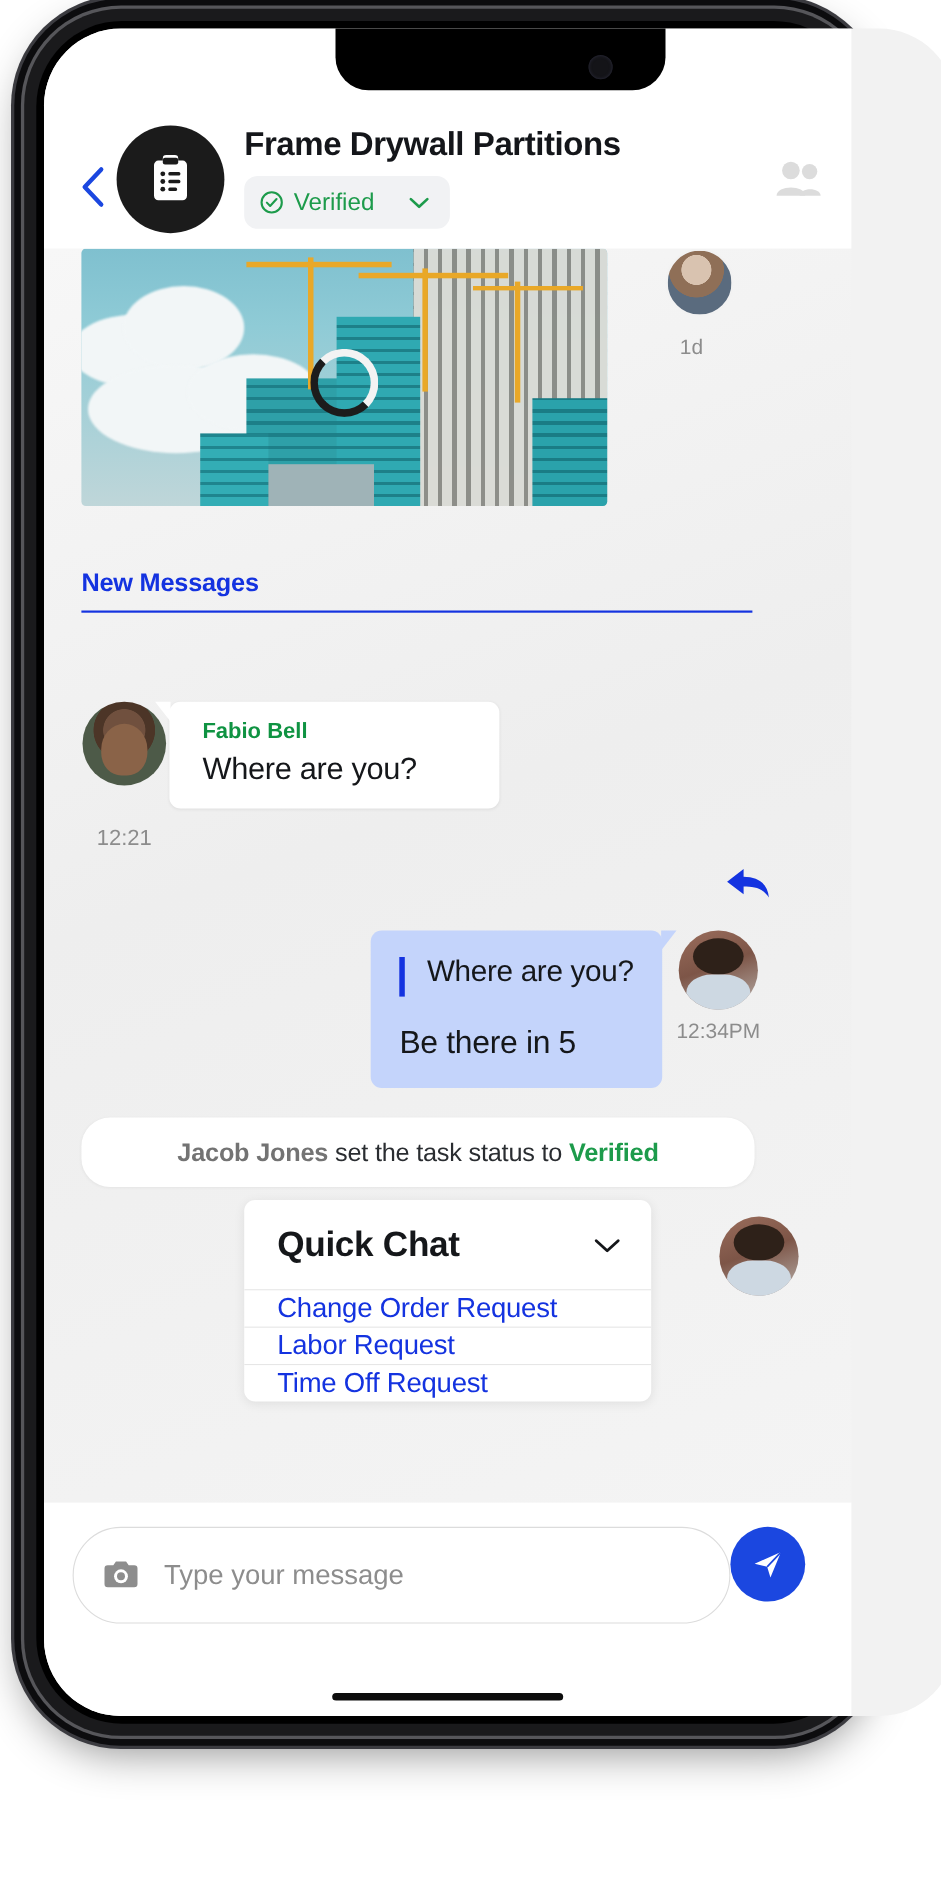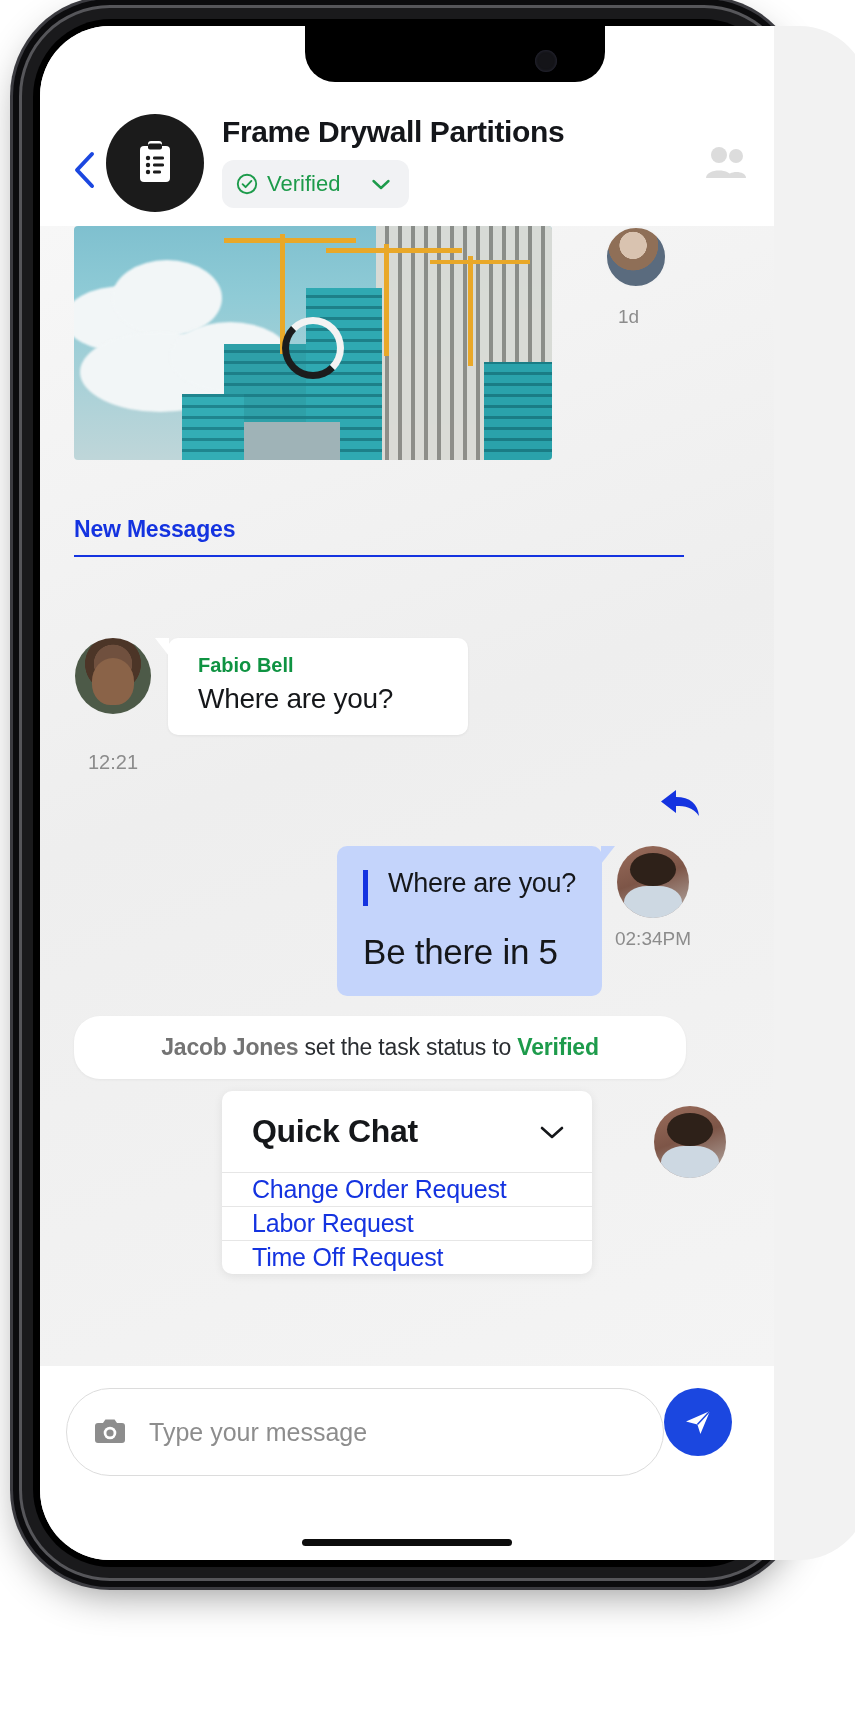--- a/index.html
+++ b/index.html
@@ -138,21 +138,21 @@
     width: 76px; height: 76px; border-radius: 50%; overflow: hidden;
     background: radial-gradient(circle at 50% 34%, #70503e 0 30%, #4c3527 31% 44%, #4d5a48 45% 100%);
     position: relative;
   }
   .avatar-img::after {
     content: ""; position: absolute; left: 22%; top: 26%; width: 56%; height: 62%;
     border-radius: 50% 50% 44% 44%; background: #8a6348;
   }
   .avatar-time { font-size: 20px; color: #8c8c8c; margin-top: 9px; }
   #incoming-bubble {
-    margin-left: 16px; background: #fff; border-radius: 10px 10px 10px 10px;
+    margin-left: 2px; background: #fff; border-radius: 10px 10px 10px 10px;
     padding: 16px 30px 20px 30px; min-width: 300px;
     box-shadow: 0 1px 3px rgba(0,0,0,.06);
     position: relative;
   }
   #incoming-bubble::before {
     content: ""; position: absolute; left: -13px; top: 0;
     border-top: 0 solid transparent; border-right: 14px solid #fff;
     border-bottom: 18px solid transparent;
   }
   #incoming-sender { font-size: 20px; font-weight: 700; color: #0f9342; }
@@ -170,21 +170,21 @@
   #outgoing-bubble::after {
     content: ""; position: absolute; right: -13px; top: 0;
     border-top: 0 solid transparent; border-left: 14px solid #c4d4fb;
     border-bottom: 18px solid transparent;
   }
   #quoted-line {
     display: flex; align-items: flex-start; gap: 20px;
   }
   #quoted-bar { width: 5px; height: 36px; background: #1433e0; flex: none; margin-top: 2px; }
   #quoted-text { font-size: 27px; color: #15171a; letter-spacing: -.3px; }
-  #outgoing-text { font-size: 35px; color: #15171a; margin-top: 26px; letter-spacing: -.3px; }
+  #outgoing-text { font-size: 29px; color: #15171a; margin-top: 26px; letter-spacing: -.3px; }
   #outgoing-meta { margin-left: 8px; display: flex; flex-direction: column; align-items: center; width: 86px; flex: none; }
   .avatar-curly {
     width: 72px; height: 72px; border-radius: 50%; overflow: hidden; position: relative;
     background: linear-gradient(160deg,#9a6d5c 0%,#7d5547 45%,#b9b2ad 100%);
   }
   .avatar-curly::before {
     content: ""; position: absolute; left: 18%; top: 10%; width: 64%; height: 46%;
     border-radius: 50%; background: #2e2119;
   }
   .avatar-curly::after {
@@ -370,21 +370,21 @@
       <div id="outgoing-row">
         <div id="outgoing-bubble">
           <div id="quoted-line">
             <div id="quoted-bar"></div>
             <div id="quoted-text">Where are you?</div>
           </div>
           <div id="outgoing-text">Be there in 5</div>
         </div>
         <div id="outgoing-meta">
           <div class="avatar-curly"></div>
-          <div id="outgoing-time">02:34PM</div>
+          <div id="outgoing-time">12:34PM</div>
         </div>
       </div>
 
       <div id="status-row">
         <span class="s-name">Jacob Jones</span><span class="s-mid"> set the task status to </span><span class="s-state">Verified</span>
       </div>
 
       <div id="quickchat-row">
         <div id="quickchat-panel">
           <div id="quickchat-header">

